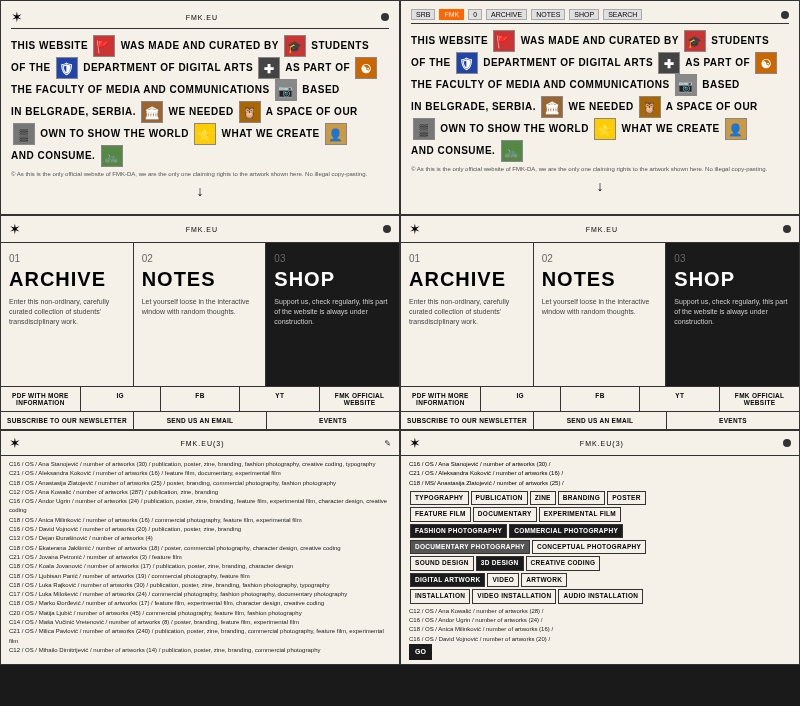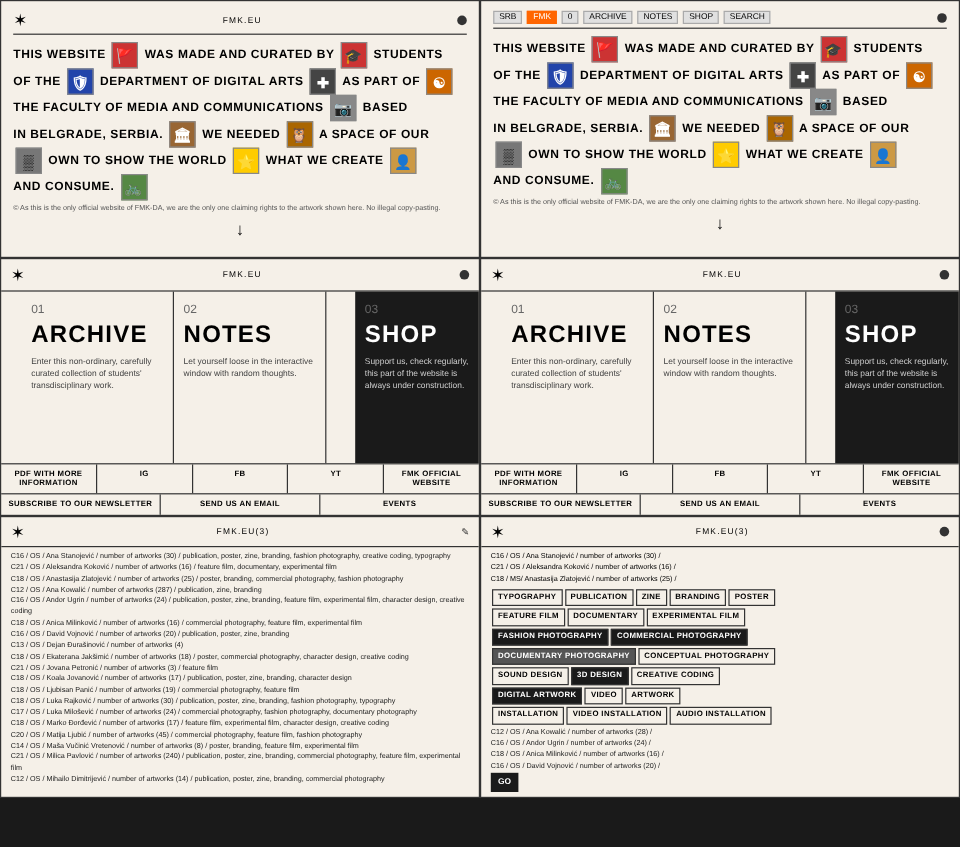--- a/index.html
+++ b/index.html
@@ -126,33 +126,31 @@
       justify-content: space-between;
       align-items: center;
       padding: 5px 8px;
       border-bottom: 1px solid #333;
     }
 
     .section-grid {
       display: grid;
       grid-template-columns: 1fr 1fr 1fr;
       flex: 1;
-      padding-left: 17px;
     }
 
     .section-col {
       padding: 10px 8px;
       border-right: 1px solid #333;
     }
 
     .section-col:last-child {
       border-right: none;
       background: #1a1a1a;
       color: white;
-      margin-left: 24px;
     }
 
     .section-num {
       font-size: 10px;
       color: #666;
       margin-bottom: 4px;
     }
 
     .section-title {
       font-size: 20px;

